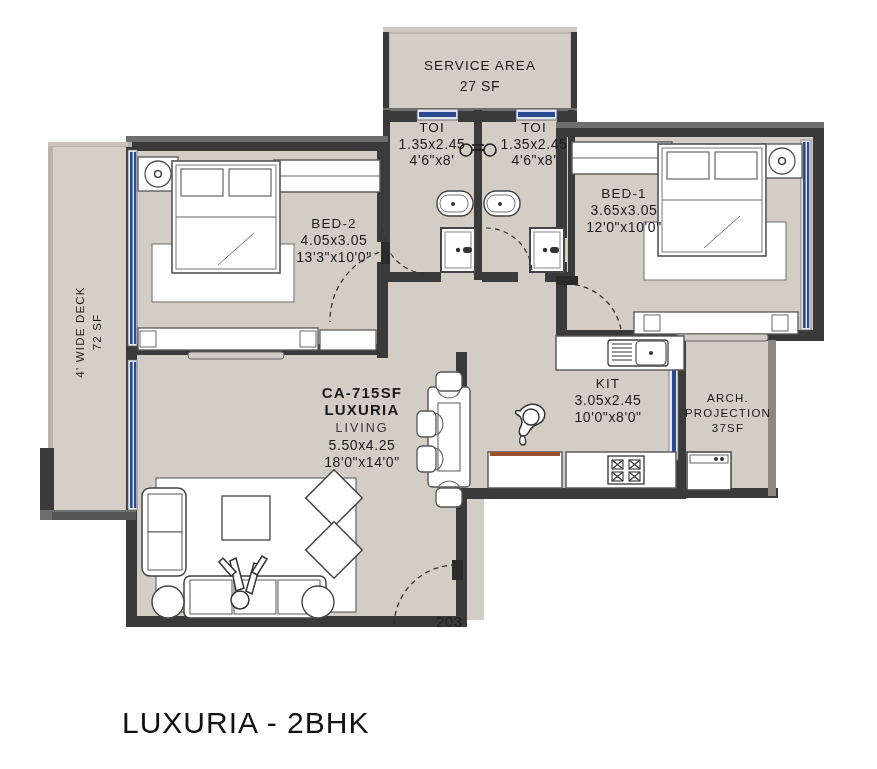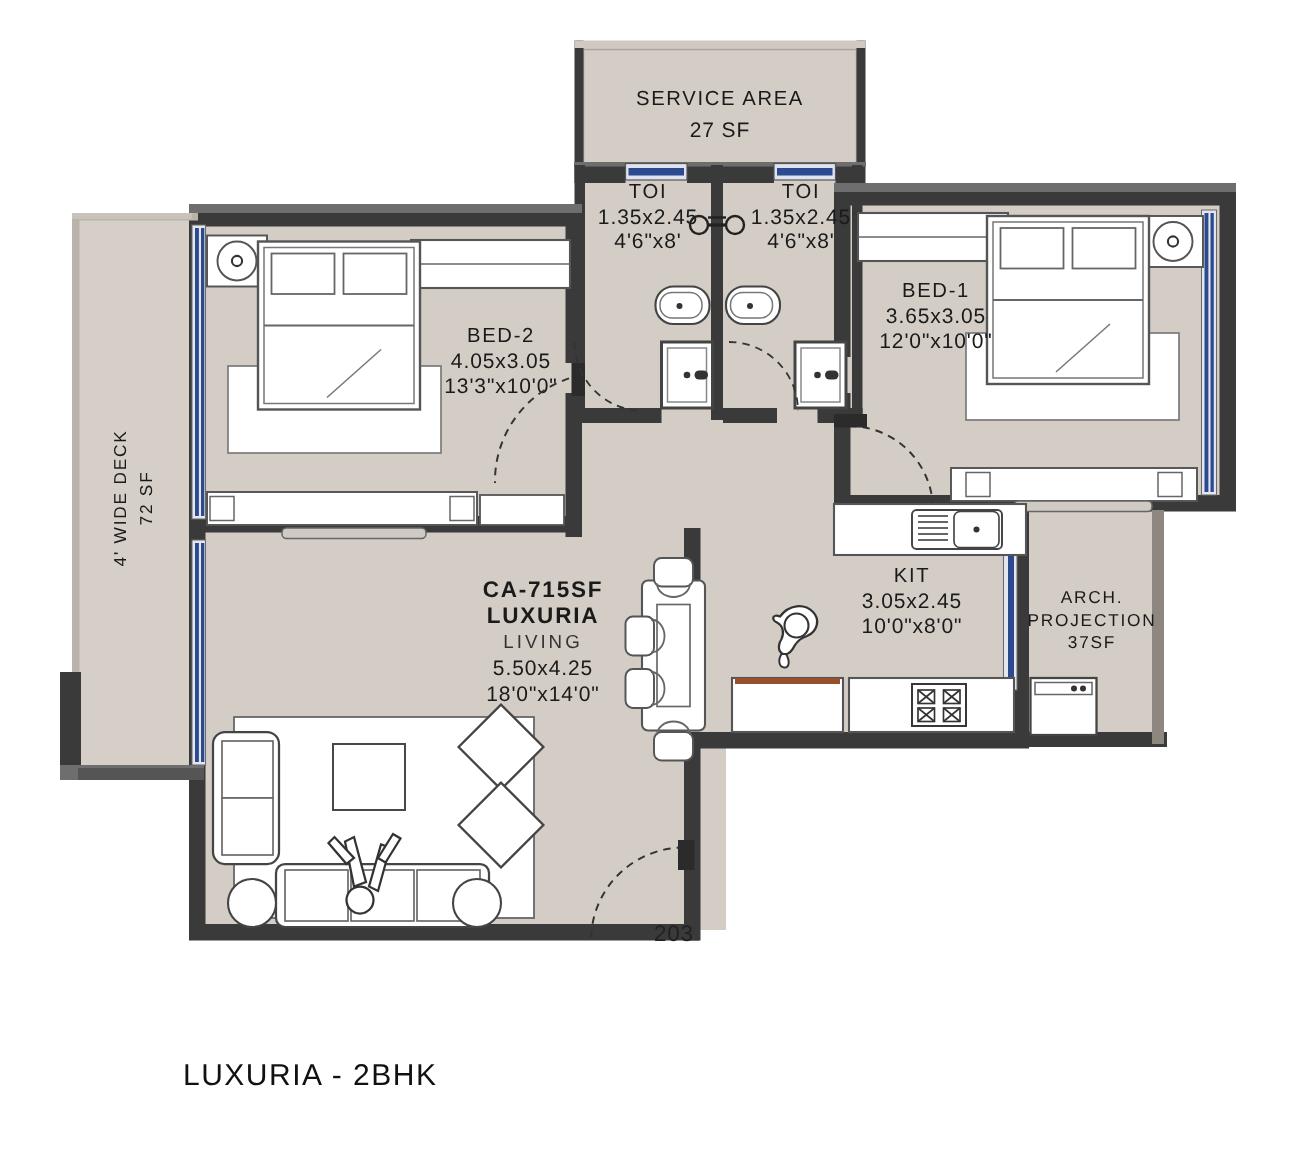--- a/index.html
+++ b/index.html
@@ -25,21 +25,21 @@
   .lbl-dim   { font-size: 14px; letter-spacing: 0.6px; }
   .lbl-small { font-size: 11.5px; letter-spacing: 1.2px; }
   .lbl-title { font-size: 15px; font-weight: 600; letter-spacing: 1.2px; }
   .lbl-sub   { font-size: 15px; font-weight: 600; letter-spacing: 1.2px; }
   .lbl-living{ font-size: 12.5px; letter-spacing: 2px; fill:#333; }
   .lbl-unitno{ font-size: 15px; letter-spacing: 0.5px; fill:#222; text-anchor: start;}
   .caption {
     position: absolute;
     left: 122px; top: 706px;
     font-family: "Liberation Sans", sans-serif;
-    font-size: 20px;
+    font-size: 30px;
     letter-spacing: 1px;
     color: #111111;
     white-space: nowrap;
   }
 </style>
 </head>
 <body>
 
 <div id="plan-root">
 

